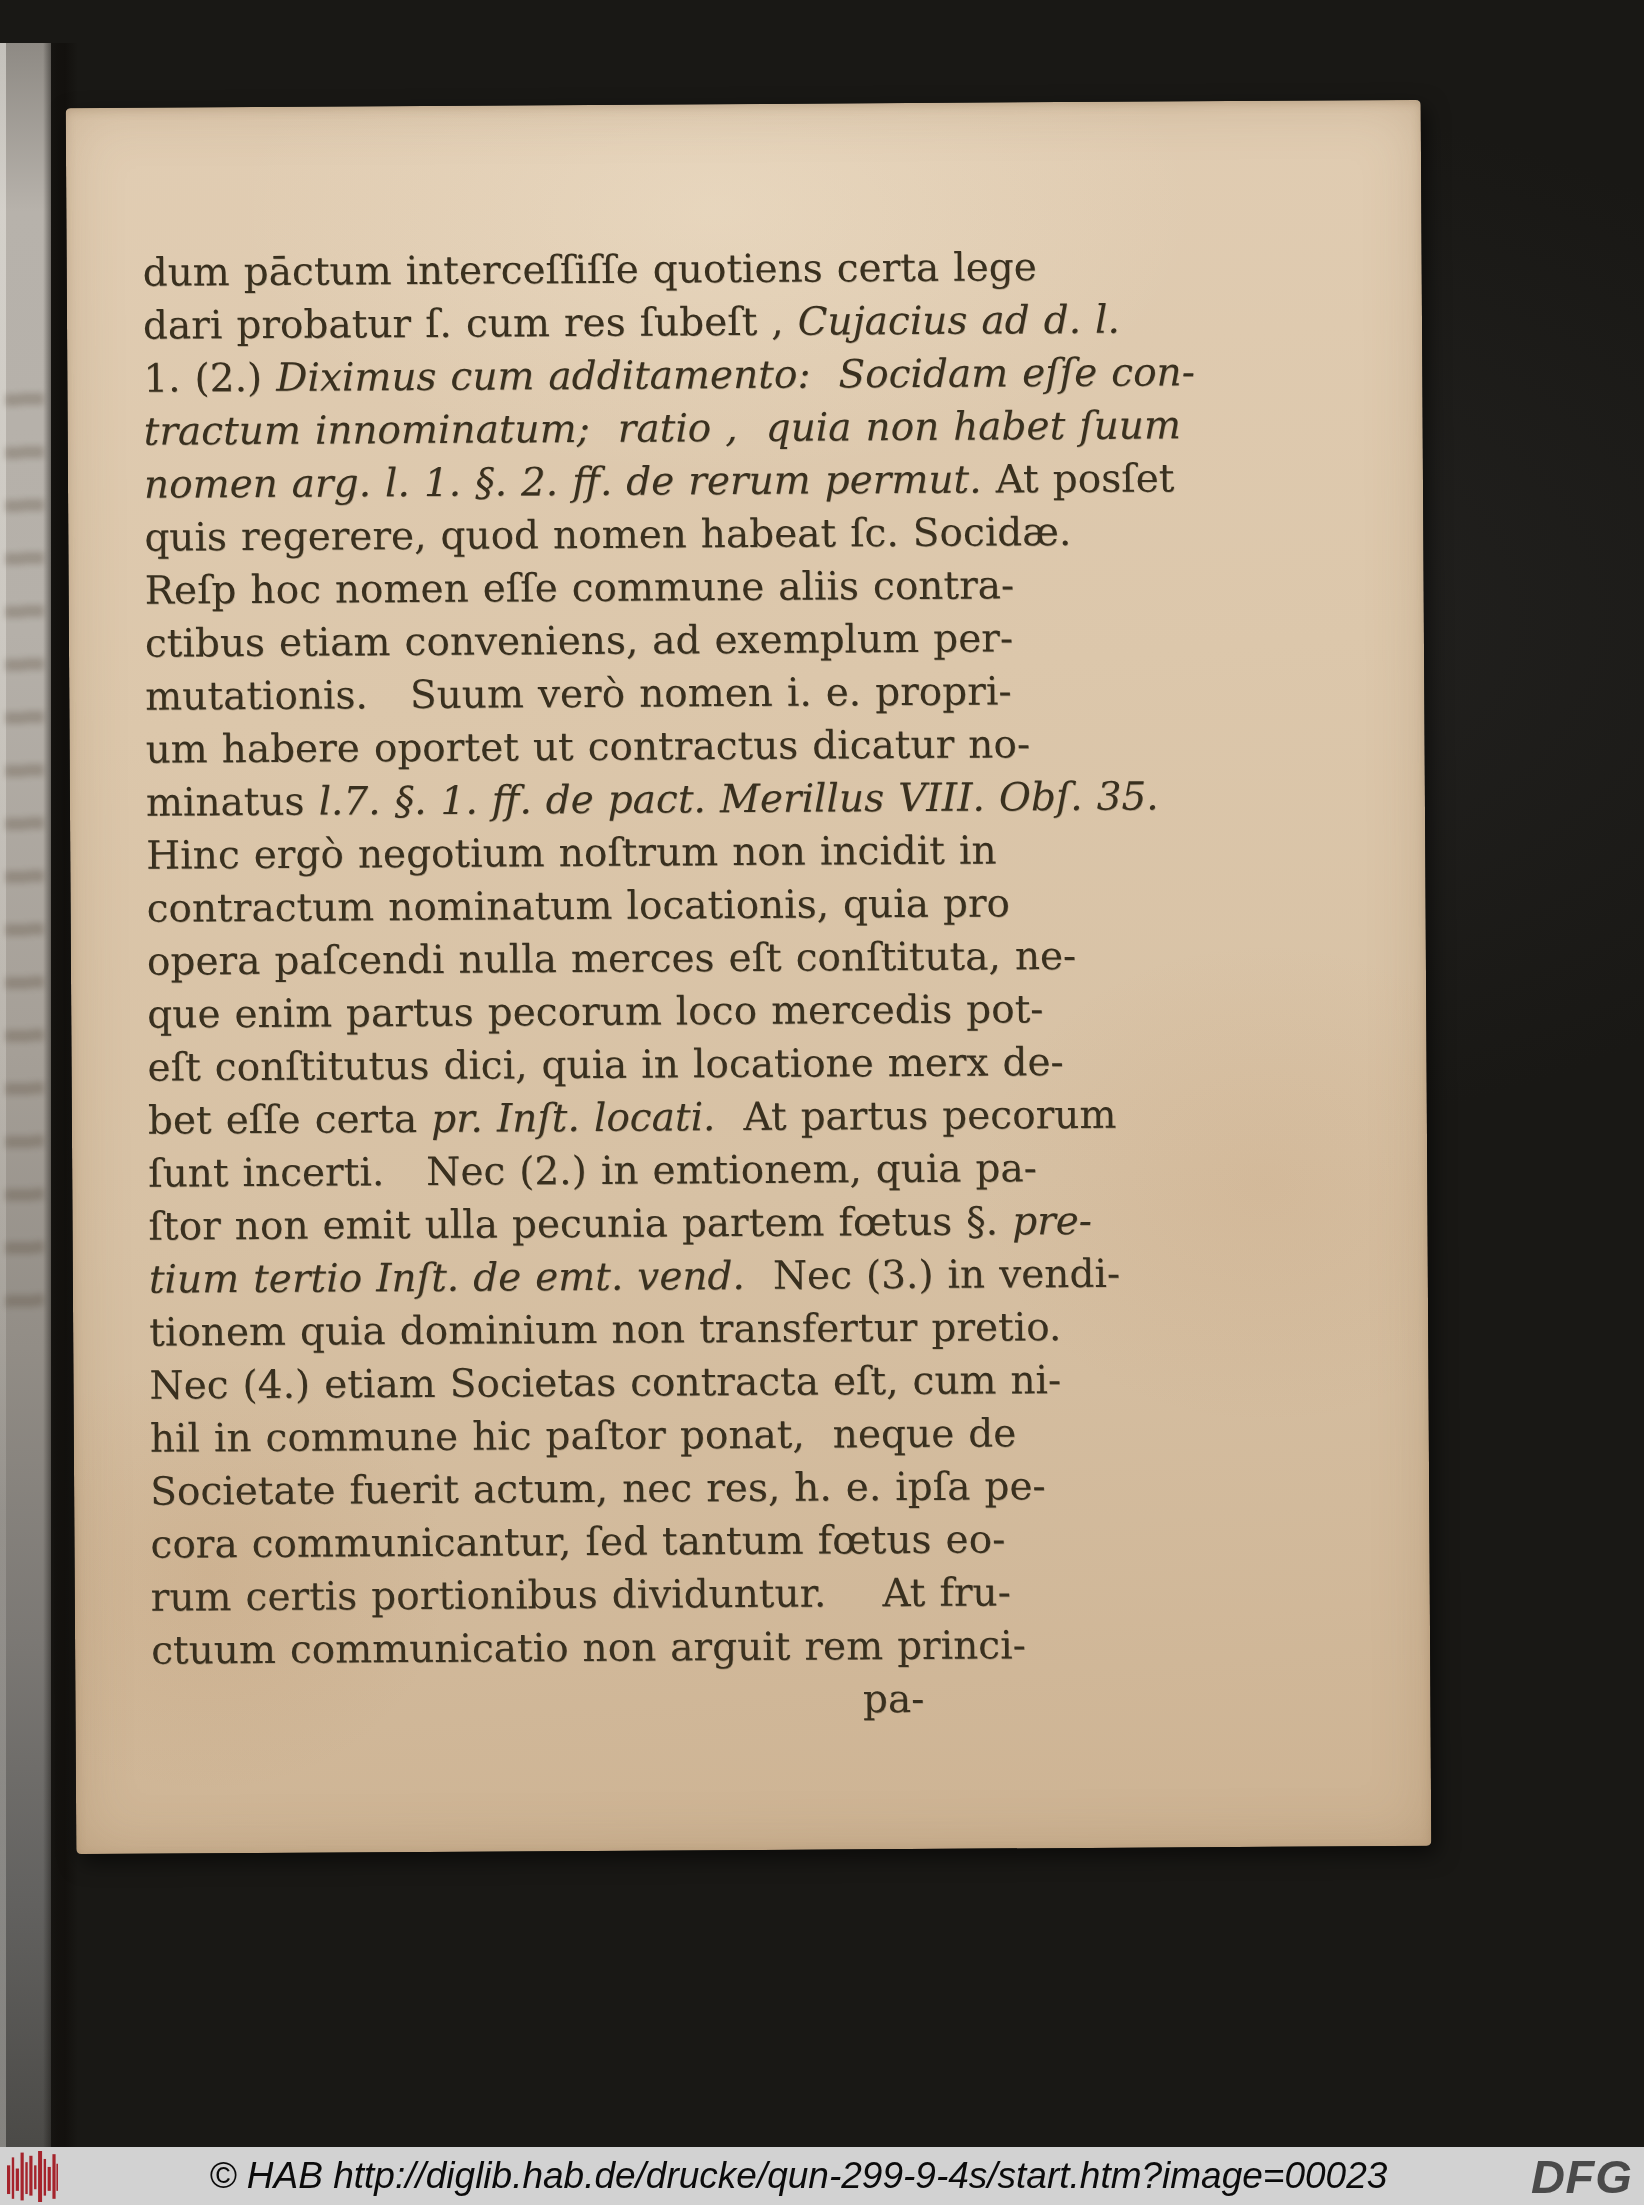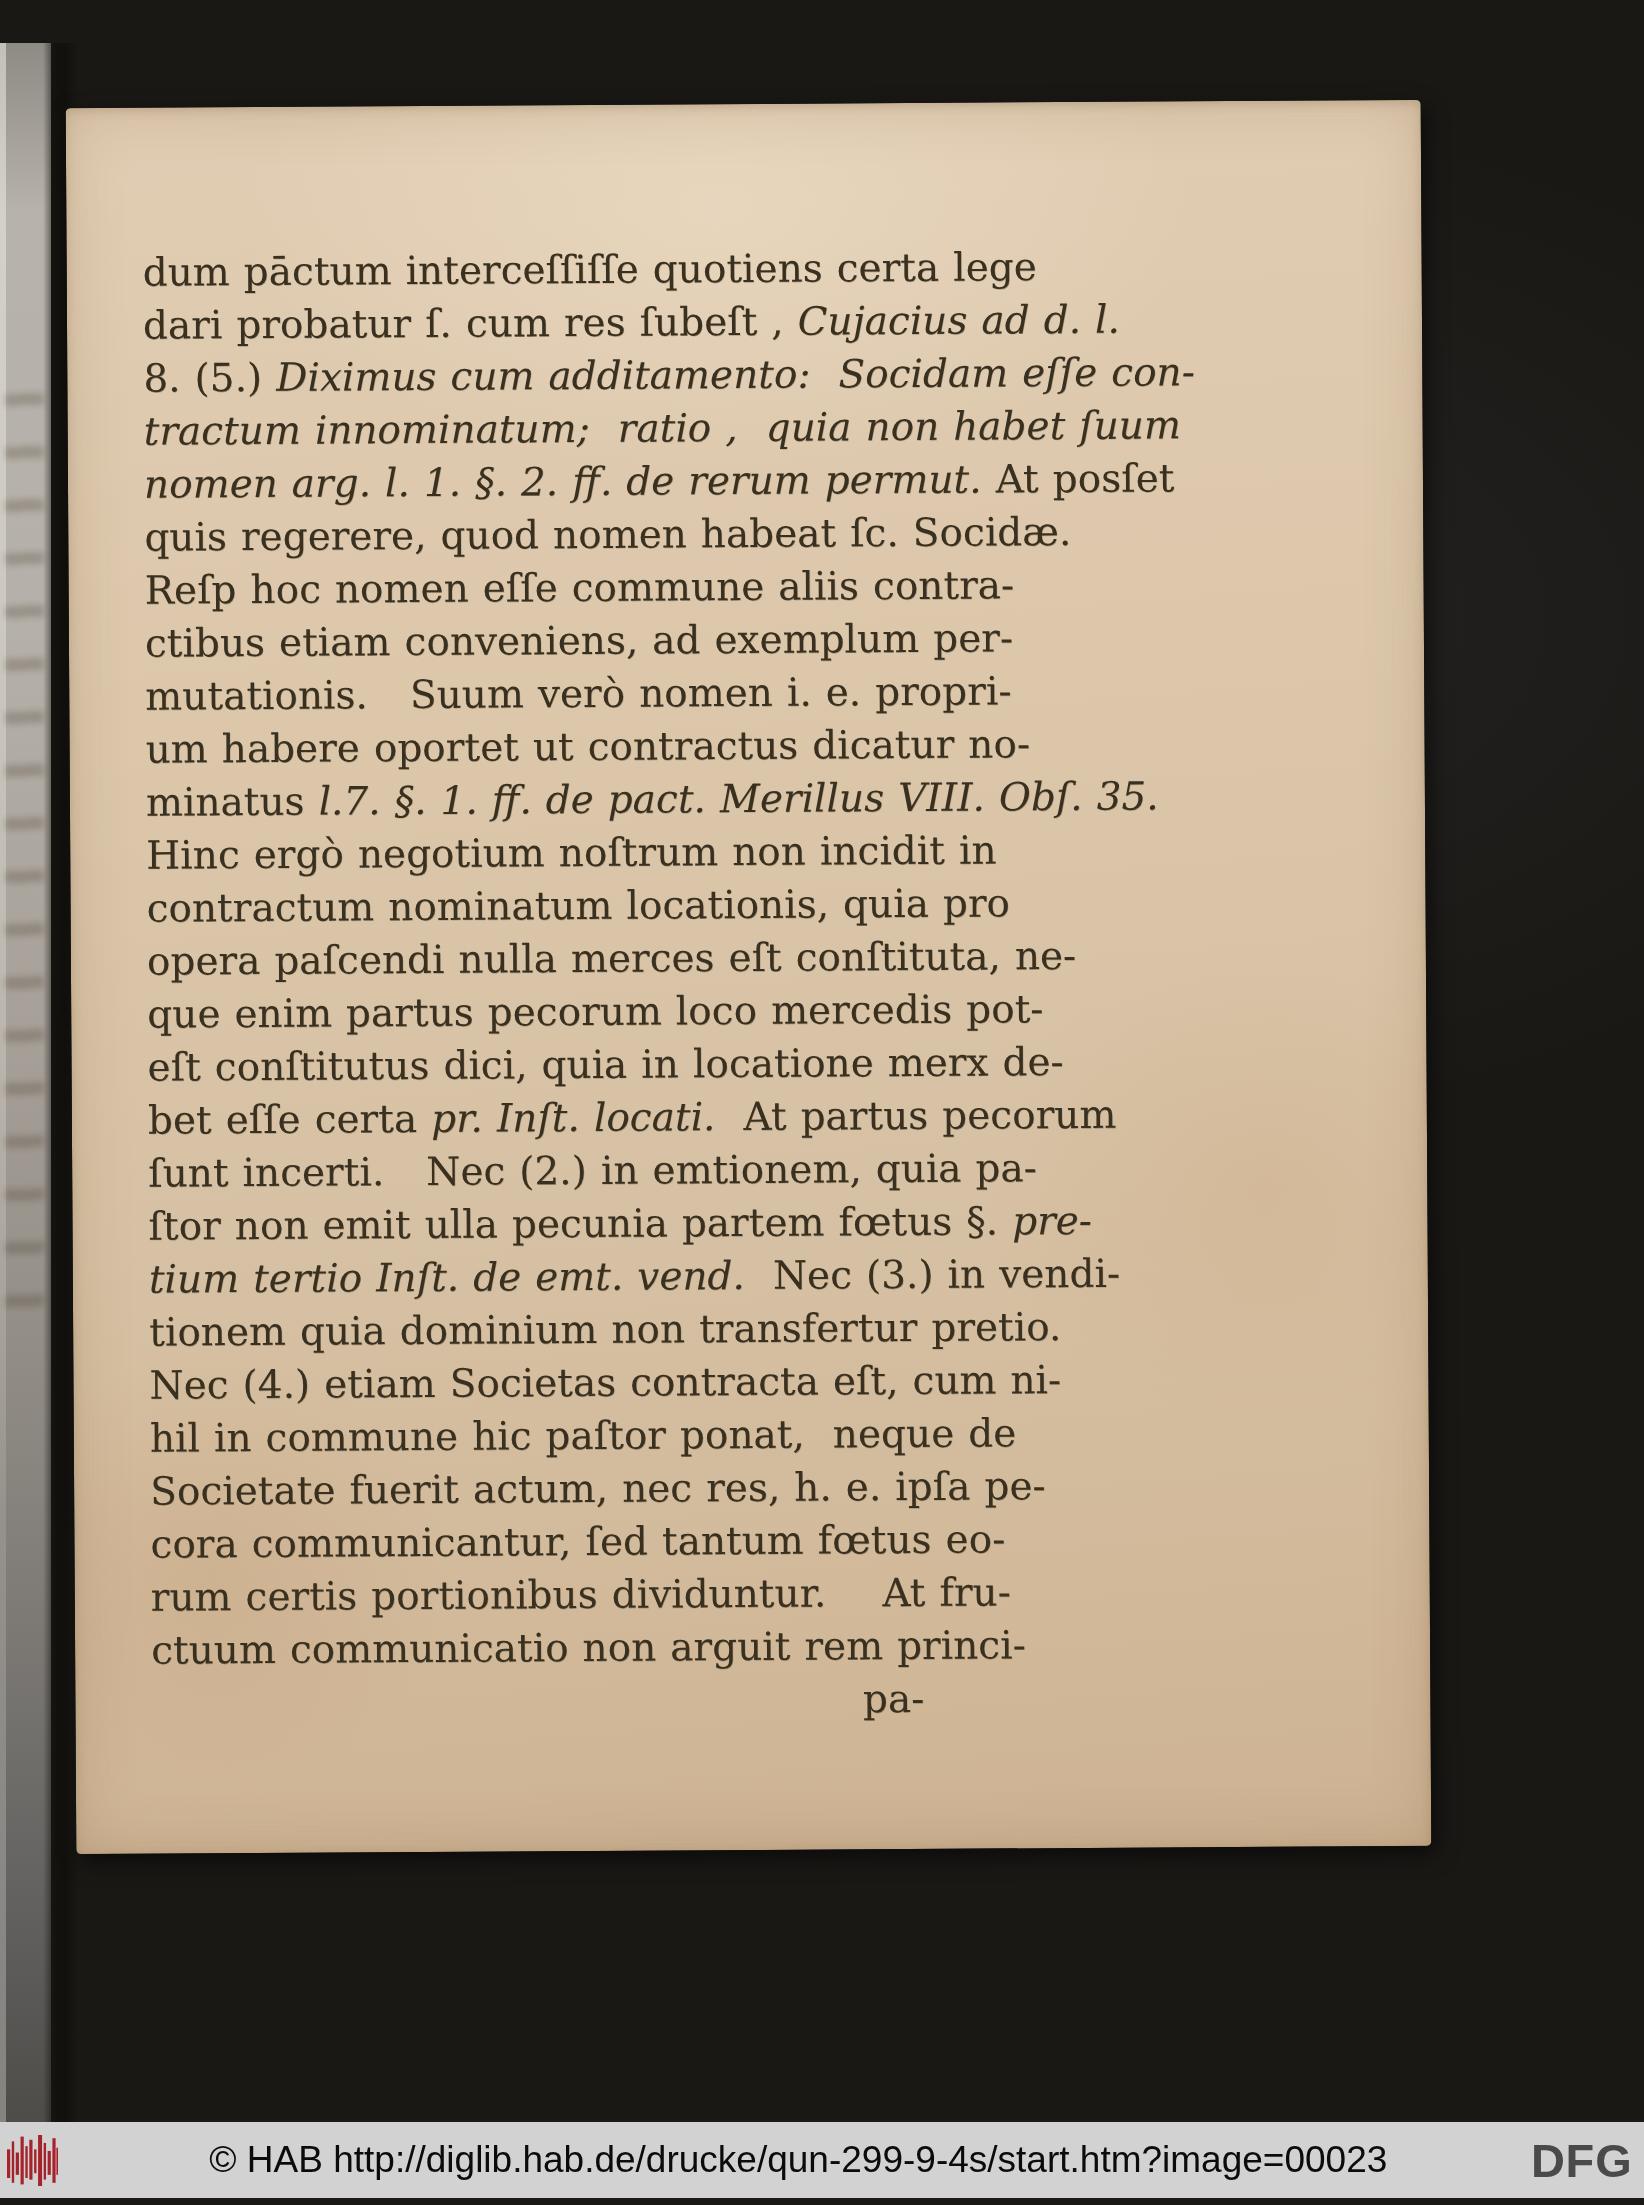--- a/index.html
+++ b/index.html
@@ -56,23 +56,23 @@
     word-spacing:1.6px;
     text-shadow:0.5px 0.7px 0.5px rgba(57,48,31,.30);
   }
   .text-line{ white-space:pre; }
   .it{ font-style:italic; }
   .catchword-row{
     white-space:pre; text-align:right; padding-right:214px;
   }
   
   .footer{
-    position:absolute; left:0; bottom:7px; width:1644px; height:76px;
+    position:absolute; left:0; bottom:0; width:1644px; height:58px;
     background:var(--footer_bg);
-    display:flex; align-items:center;
+    display:flex; align-items:center;font-style:italic;
   }
   .hab-logo{ margin-left:6.6px; width:51px; height:51px; flex:0 0 auto; color:var(--logo_red); }
   .copyright{
     flex:1; text-align:center; padding-left:8.2px;
     font-family:"Liberation Sans", sans-serif;
     font-size:37px; color:var(--footer_text); white-space:nowrap;
   }
   .dfg{
     margin-right:11.5px; flex:0 0 auto;
     font-family:"Liberation Sans", sans-serif;
@@ -82,21 +82,21 @@
 </head>
 <body>
 
 <div class="left-strip"></div>
 <div class="gutter-shadow"></div>
 
 <div class="page">
   <div class="page-text">
       <div class="text-line"><span>dum pāctum interceſſiſſe quotiens certa lege</span></div>
       <div class="text-line"><span>dari probatur ſ. cum res ſubeſt , </span><span class="it">Cujacius ad d. l.</span></div>
-      <div class="text-line"><span>8. (5.) </span><span class="it">Diximus cum additamento:  Socidam eſſe con-</span></div>
+      <div class="text-line"><span>1. (2.) </span><span class="it">Diximus cum additamento:  Socidam eſſe con-</span></div>
       <div class="text-line"><span class="it">tractum innominatum;  ratio ,  quia non habet ſuum</span></div>
       <div class="text-line"><span class="it">nomen arg. l. 1. §. 2. ff. de rerum permut.</span><span> At posſet</span></div>
       <div class="text-line"><span>quis regerere, quod nomen habeat ſc. Socidæ.</span></div>
       <div class="text-line"><span>Reſp hoc nomen eſſe commune aliis contra-</span></div>
       <div class="text-line"><span>ctibus etiam conveniens, ad exemplum per-</span></div>
       <div class="text-line"><span>mutationis.   Suum verò nomen i. e. propri-</span></div>
       <div class="text-line"><span>um habere oportet ut contractus dicatur no-</span></div>
       <div class="text-line"><span>minatus </span><span class="it">l.7. §. 1. ff. de pact. Merillus VIII. Obſ. 35.</span></div>
       <div class="text-line"><span>Hinc ergò negotium noſtrum non incidit in</span></div>
       <div class="text-line"><span>contractum nominatum locationis, quia pro</span></div>

